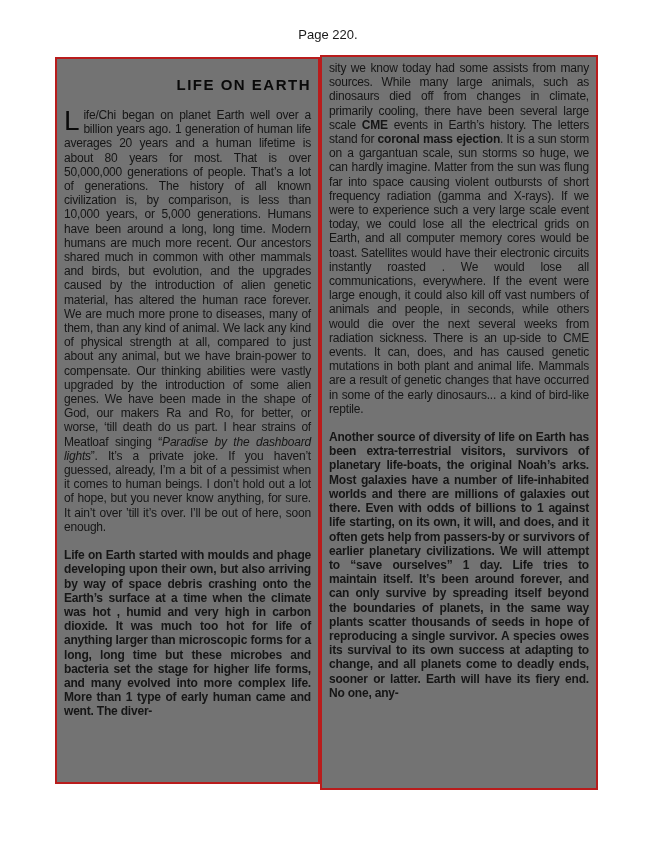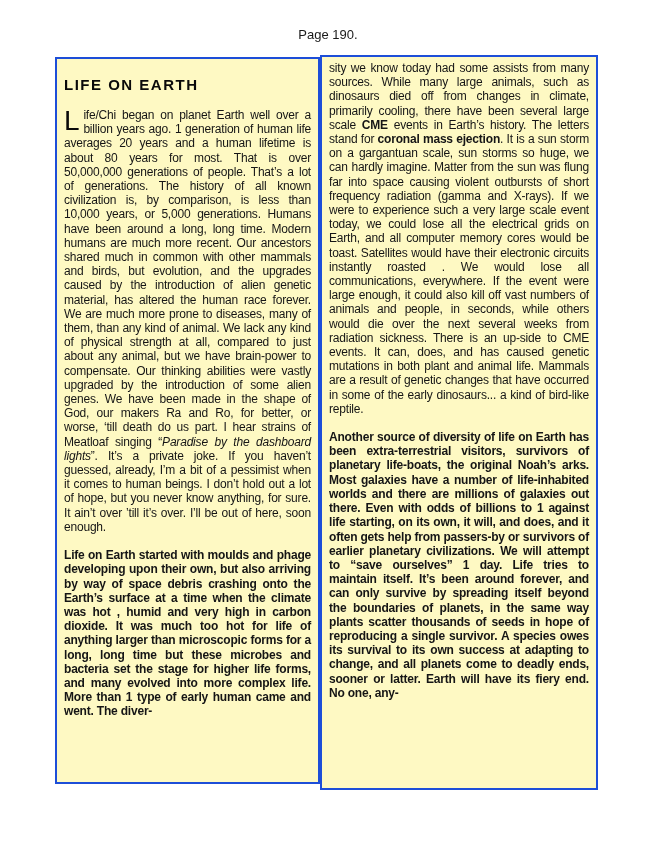--- a/index.html
+++ b/index.html
@@ -20,43 +20,43 @@
     top: 27px;
     left: 0;
     width: 100%;
     text-align: center;
     font-size: 13px;
     color: #1a1a1a;
   }
   .col-box {
     position: absolute;
     box-sizing: border-box;
-    border: 2px solid #1d4ed8;
-    background: #fef9c3;
+    border: 2px solid #b91c1c;
+    background: #737373;
     overflow: hidden;
   }
   .col-box.left {
     left: 55px;
     top: 57px;
     width: 265px;
     height: 727px;
     padding: 5px 7px 4px 7px;
   }
   .col-box.right {
     left: 320px;
     top: 55px;
     width: 278px;
     height: 735px;
     padding: 4px 7px 4px 7px;
   }
   .article-title {
     font-size: 15px;
     font-weight: bold;
     letter-spacing: 1.5px;
-    text-align: left;
+    text-align: right;
     margin: 12px 0 15px 0;
     color: #0a0a0a;
   }
   .para {
     margin: 0 0 14px 0;
     font-size: 12px;
     line-height: 14.2px;
     letter-spacing: -0.2px;
     text-align: justify;
     color: #151515;
@@ -70,21 +70,21 @@
     color: #0a0a0a;
   }
   .run-bold { font-weight: bold; }
   .run-italic { font-style: italic; }
 </style>
 </head>
 <body>
 
 <div class="page">
 
-  <div class="page-header">Page 190.</div>
+  <div class="page-header">Page 220.</div>
 
   <div class="col-box left">
     <h1 class="article-title">LIFE ON EARTH</h1>
     <p class="para">
       <span class="dropcap">L</span><span><span>ife/Chi began on planet Earth well over a billion years ago.  1 generation of human life averages 20 years and a human lifetime is about 80 years for most.  That is over 50,000,000 generations of people.  That’s a lot of generations.  The history of all known civilization is, by comparison, is less than 10,000 years, or 5,000 generations.  Humans have been around a long, long time.  Modern humans are much more recent.  Our ancestors shared much in common with other mammals and birds, but evolution, and the upgrades caused by the introduction of alien genetic material, has altered the human race forever.  We are much more prone to diseases, many of them, than any kind of animal.  We lack any kind of physical strength at all, compared to just about any animal, but we have brain-power to compensate.  Our thinking abilities were vastly upgraded by the introduction of some alien genes.  We have been made in the shape of God, our makers Ra and Ro, for better, or worse, ‘till death do us part.  I hear strains of Meatloaf singing “</span><span class="run-italic">Paradise by the dashboard lights</span><span>”.  It’s a private joke.  If you haven’t guessed, already, I’m a bit of a pessimist when it comes to human beings.  I don’t hold out a lot of hope, but you never know anything, for sure.  It ain’t over ’till it’s over.  I’ll be out of here, soon enough.</span></span>
     </p>
     <p class="para"><span>Life on Earth started with moulds and phage developing upon their own, but also arriving by way of space debris crashing onto the Earth’s surface at a time when the climate was hot , humid and very high in carbon dioxide.  It was much too hot for life of anything larger than microscopic forms for a long, long time but these microbes and bacteria set the stage for higher life forms, and many evolved into more complex life.  More than 1 type of early human came and went.  The diver-</span></p>
   </div>
 
   <div class="col-box right">

